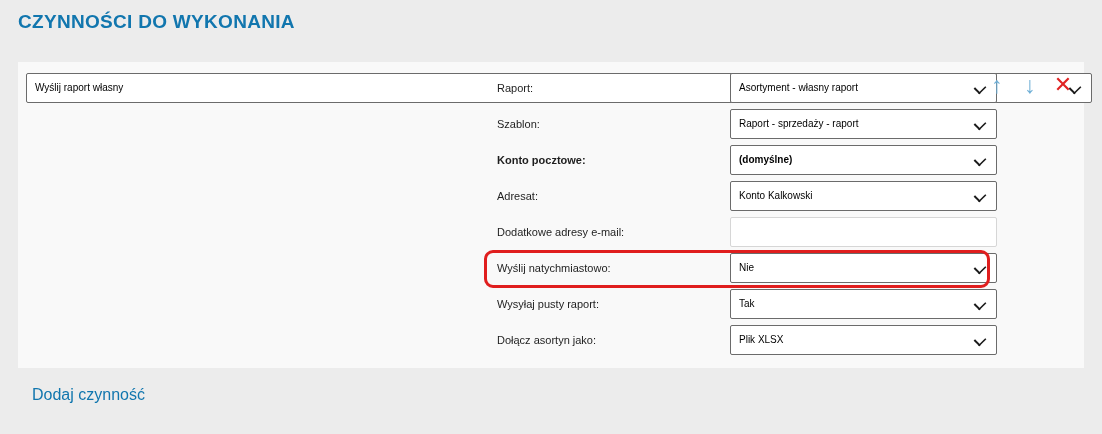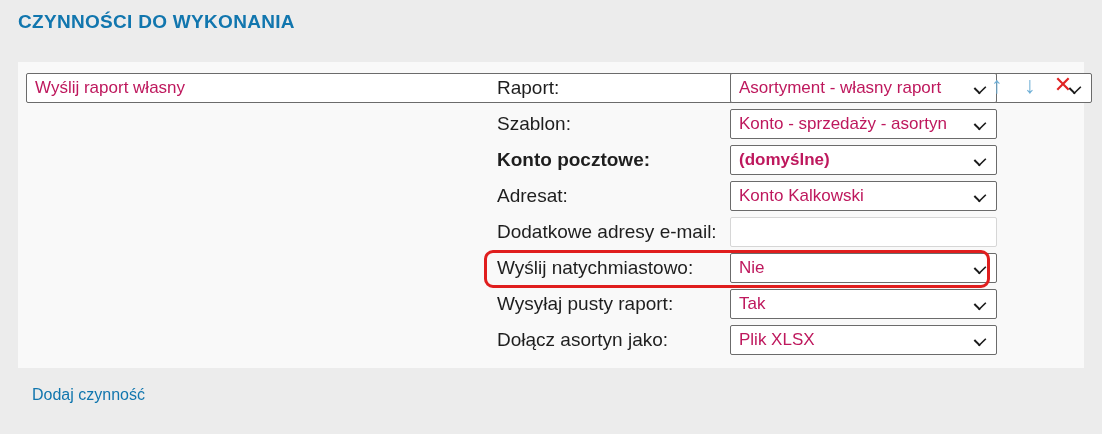--- a/index.html
+++ b/index.html
@@ -33,38 +33,38 @@
     position:relative;
     box-sizing:border-box;
     height:30px;width:100%;
     background:#fff;
     border:1px solid var(--select-border,#6b6b6b);
     border-radius:2px;
     cursor:default;
   }
   .select-value{
     position:absolute;left:8px;right:26px;top:0;
-    line-height:28px;font-size:17px;color:#be185d;
+    line-height:28px;font-size:10px;color:#000000;
     white-space:nowrap;overflow:hidden;
   }
   .chevron{
     position:absolute;right:11px;top:9px;
     width:8px;height:8px;
     border-left:2px solid #1a1a1a;
     border-bottom:2px solid #1a1a1a;
     transform:rotate(-45deg) scale(1,.8);
   }
   
   .form-area{position:absolute;left:0;top:0;width:100%;height:100%;}
   .form-row{
     position:absolute;left:479px;width:488px;height:30px;
   }
   .row-label{
     position:absolute;left:0;top:0;width:215px;
-    line-height:30px;font-size:19px;color:#1e1e1e;
+    line-height:30px;font-size:11px;color:#1e1e1e;
     white-space:nowrap;
   }
   .row-field{position:absolute;left:221px;top:0;width:267px;margin-left:12px;}
   .row-field .select-box{width:267px;}
   .text-input{
     box-sizing:border-box;
     width:267px;height:30px;
     background:#fff;
     border:1px solid var(--input-border,#d6d6d6);
     border-radius:2px;
@@ -120,21 +120,21 @@
             <div class="select-box">
               <span class="select-value">Asortyment - własny raport</span>
               <span class="chevron"></span>
             </div>
           </div>
         </div>
         <div class="form-row" style="top: 47px;">
           <div class="row-label">Szablon:</div>
           <div class="row-field">
             <div class="select-box">
-              <span class="select-value">Konto - sprzedaży - asortyn</span>
+              <span class="select-value">Raport - sprzedaży - raport</span>
               <span class="chevron"></span>
             </div>
           </div>
         </div>
         <div class="form-row" style="top: 83px; font-weight: bold;">
           <div class="row-label">Konto pocztowe:</div>
           <div class="row-field">
             <div class="select-box">
               <span class="select-value">(domyślne)</span>
               <span class="chevron"></span>

